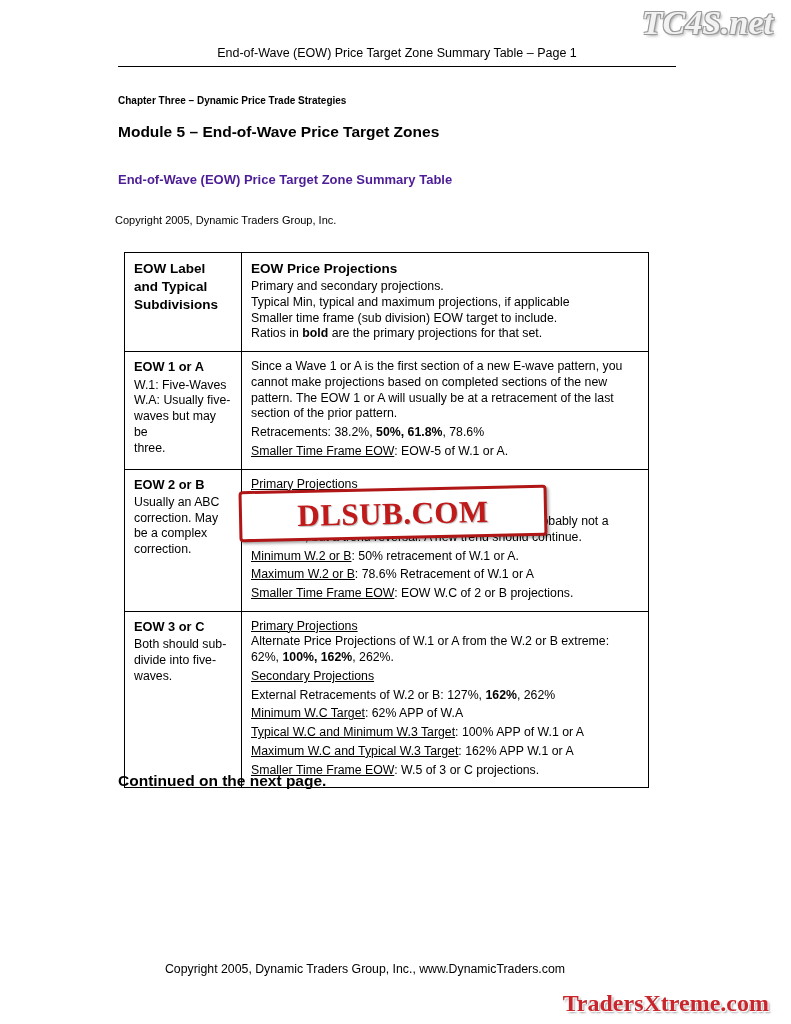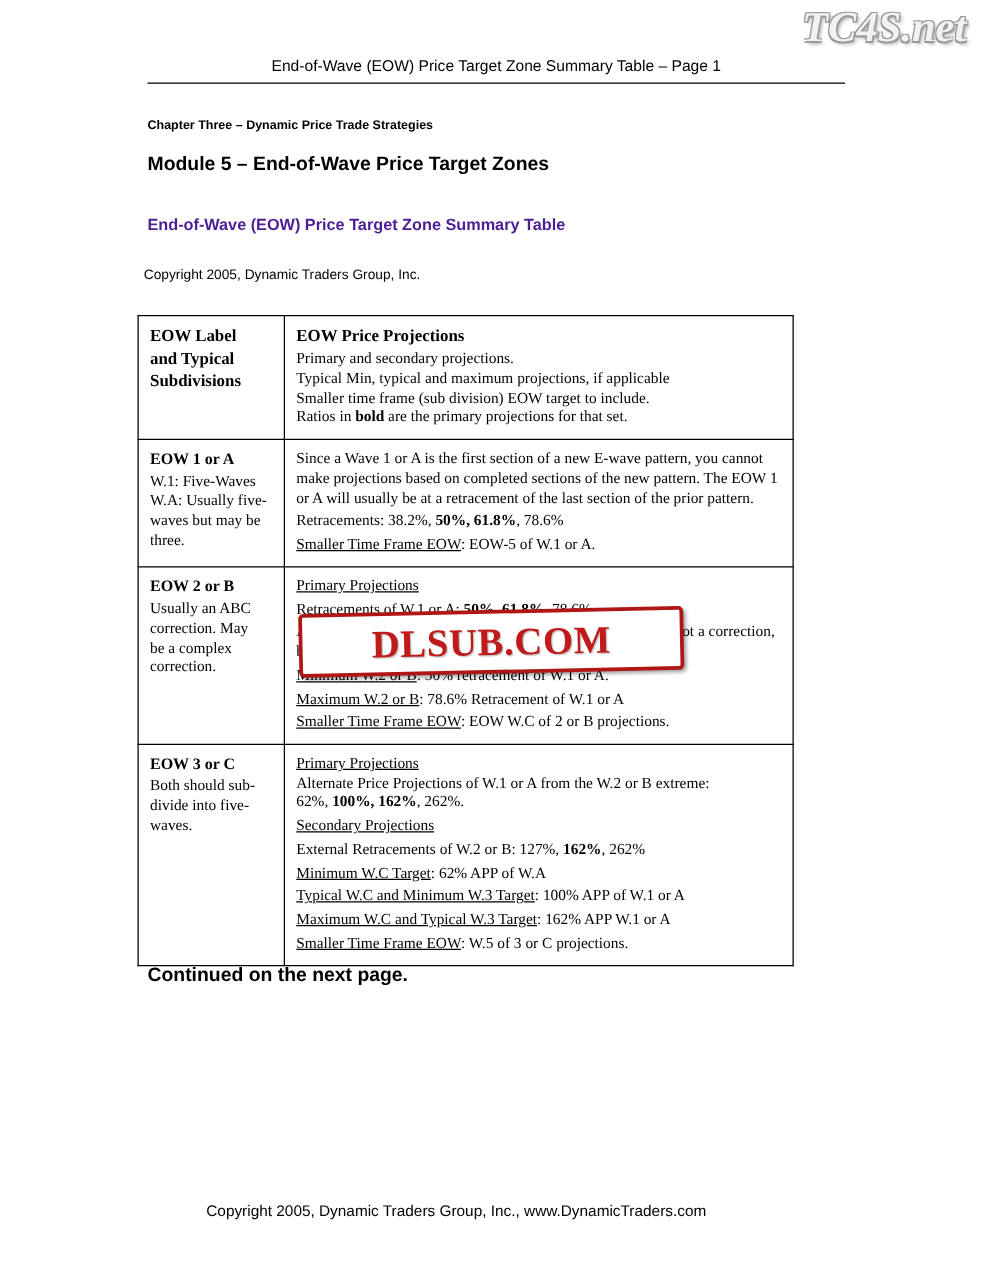--- a/index.html
+++ b/index.html
@@ -84,26 +84,25 @@
   .copyline {
     position: absolute;
     left: 115px;
     top: 214px;
     font-size: 11px;
   }
 
   
   .tbl {
     position: absolute;
-    left: 110px;
+    left: 124px;
     top: 252px;
     width: 524px;
     border-collapse: collapse;
     table-layout: fixed;
-    font-family: Liberation Serif, serif;
   }
   .tbl td {
     border: 1px solid #000;
     vertical-align: top;
     padding: 7px 9px 9px 9px;
     font-size: 12.3px;
     line-height: 1.28;
   }
   .col-left { width: 117px; }
   .col-right { width: 407px; }
@@ -302,14 +301,15 @@
     </tbody>
   </table>
 
   <div class="wm-center">
     <span>DLSUB.COM</span>
   </div>
 
   <div class="continued">Continued on the next page.</div>
 
   <div class="footer">Copyright 2005, Dynamic Traders Group, Inc., www.DynamicTraders.com</div>
+  <div class="wm-bottom">TradersXtreme.com</div>
 
 </div>
 
 </body></html>

